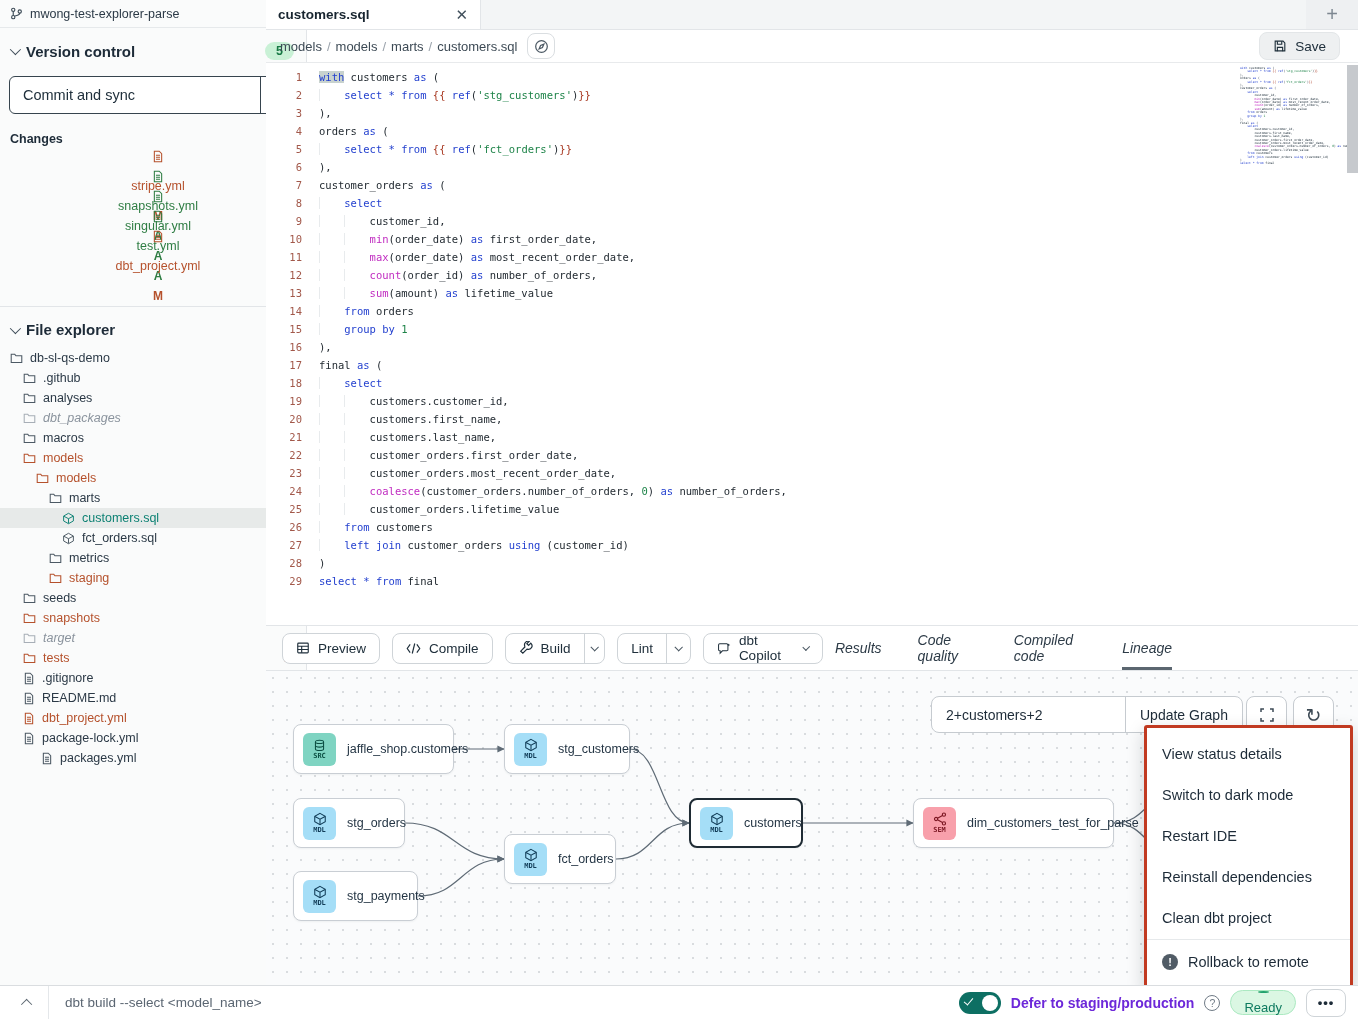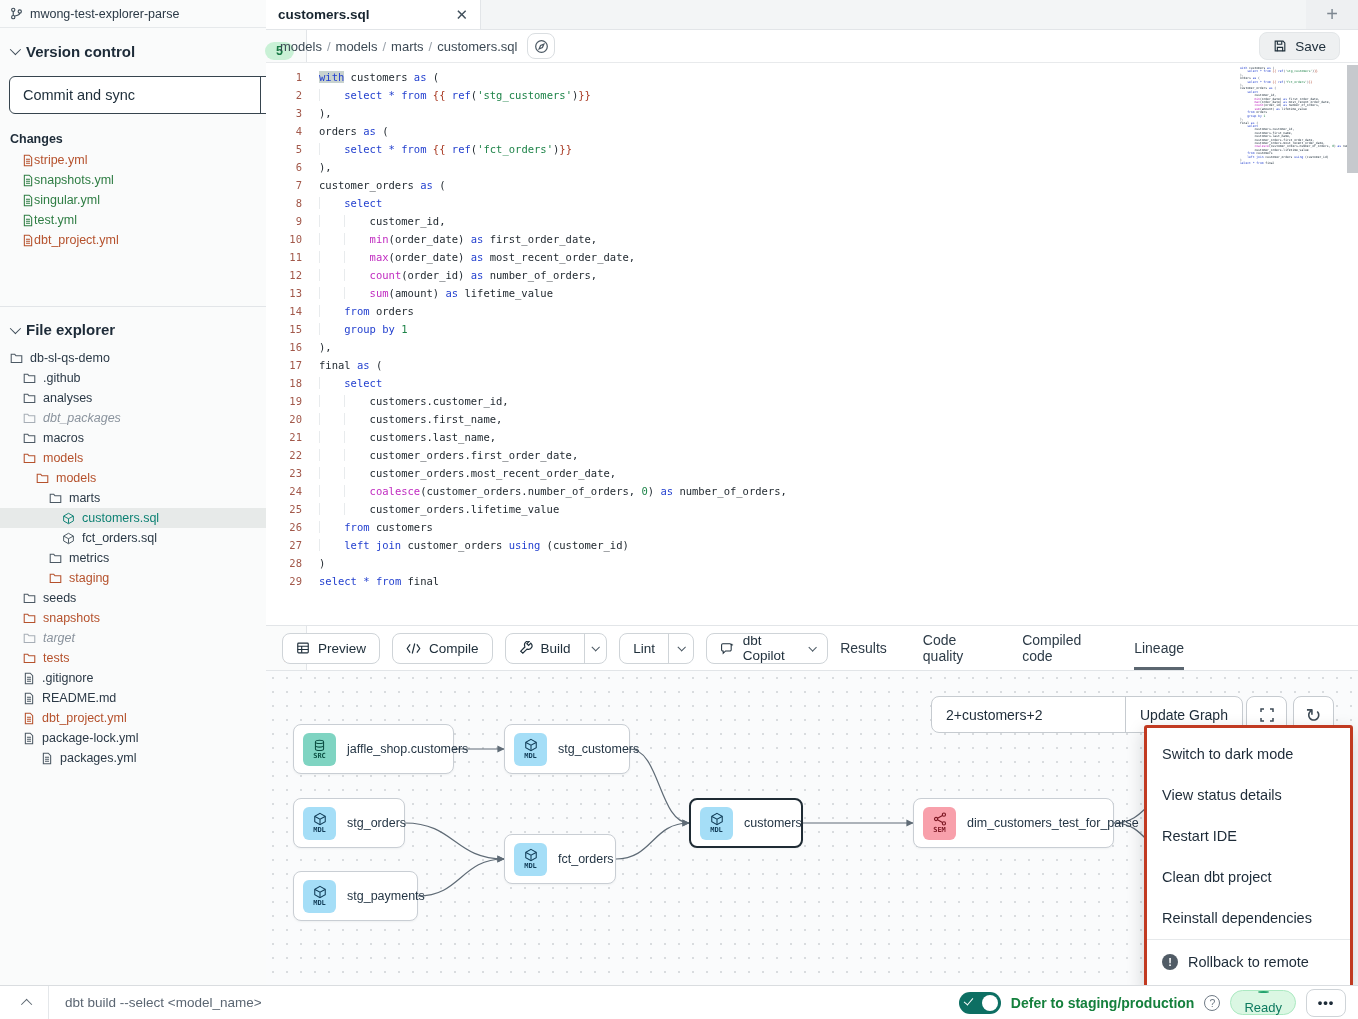--- a/index.html
+++ b/index.html
@@ -13,21 +13,21 @@
   .sb-top { height:28px; display:flex; align-items:center; padding:0 10px; border-bottom:1px solid #e6e9eb; gap:7px; }
   .sb-top .branch-name { font-size:12.5px; color:#2b3946; flex:1; white-space:nowrap; overflow:hidden; }
   .sec-header { display:flex; align-items:center; gap:8px; padding:14px 12px 10px 10px; }
   .sec-header .sec-title { font-weight:bold; font-size:15px; color:#1d2b38; flex:1; }
   .chev { width:8px; height:8px; border-right:1.6px solid #3e4c58; border-bottom:1.6px solid #3e4c58; transform:rotate(45deg) translateY(-2px); display:inline-block; }
   .badge-pill { background:#c9f1d6; color:#187a45; font-size:12.5px; font-weight:bold; border-radius:11px; padding:2px 11px; }
   .commit-btn { margin:6px 9px 12px 9px; height:38px; display:flex; background:#fff; border:1px solid #36444e; border-radius:6px; overflow:hidden; }
   .commit-btn .commit-label { flex:1; display:flex; align-items:center; padding-left:13px; font-size:14.5px; color:#20303c; }
   .commit-btn .commit-caret { width:36px; border-left:1px solid #36444e; display:flex; align-items:center; justify-content:center; }
   .changes-label { font-size:12.5px; font-weight:bold; color:#1d2b38; padding:6px 10px 4px 10px; }
-  .chg-row { display:flex; align-items:center; gap:0; height:20px; padding:0 12px 0 22px; font-size:12.5px; }
+  .chg-row { display:flex; align-items:center; gap:16px; height:20px; padding:0 12px 0 22px; font-size:12.5px;flex-direction:column; }
   .chg-row .chg-name { flex:1; }
   .chg-status { font-weight:bold; font-size:12px; }
   .st-M, .c-mod { color:#b5512c; }
   .st-A, .c-add { color:#2e7d43; }
   .fe-section { border-top:1px solid #e2e5e8; margin-top:56px; }
   .tree-row { display:flex; align-items:center; gap:7px; height:20px; font-size:12.5px; color:#2b3946; padding-right:12px; }
   .tree-row .tree-label { flex:1; white-space:nowrap; overflow:hidden; }
   .tree-row.muted { color:#8a939d; font-style:italic; }
   .tree-row.muted svg { color:#a7aeb6; }
   .tree-row.mod { color:#b5512c; }
@@ -59,27 +59,27 @@
   .tk-f { color:#c02bc0;text-align:center; }
   .tk-s { color:#1d8348; }
   .tk-n { color:#1d8348; }
   .tk-j { color:#a93b24; }
   .tk-hl { background:#c8d2ce; }
   .ig { box-shadow:inset 1px 0 0 #e8ebed; }
   #minimap { position:absolute; right:16px; top:4px; width:102px; font-size:3px; line-height:3.4px; white-space:pre; font-family:"DejaVu Sans Mono", monospace; }
   #editor .vscroll { position:absolute; right:0; top:2px; width:11px; height:108px; background:#c6c9cd; }
 
   
-  .toolbar { height:46px; border-top:1px solid #e2e5e8; border-bottom:1px solid #e2e5e8; display:flex; align-items:center; padding:0 4px 0 16px; }
+  .toolbar { height:46px; border-top:1px solid #e2e5e8; border-bottom:1px solid #e2e5e8; display:flex; align-items:center; padding:0 16px 0 16px; }
   .tb-btn { height:31px; display:flex; align-items:center; gap:8px; border:1px solid #cfd4d8; background:#fff; border-radius:8px; padding:0 13px; font-size:13.5px; color:#20303c; margin-right:12px; }
   .tb-split { display:flex; height:31px; border:1px solid #cfd4d8; border-radius:8px; overflow:hidden; margin-right:12px; background:#fff; }
   .tb-split .tb-main { display:flex; align-items:center; gap:8px; padding:0 13px; font-size:13.5px; }
   .tb-split .tb-caret { width:32px; border-left:1px solid #cfd4d8; display:flex; align-items:center; justify-content:center; }
   .chev-sm { width:6px; height:6px; border-right:1.4px solid #4c5964; border-bottom:1.4px solid #4c5964; transform:rotate(45deg) translateY(-1px); display:inline-block; }
-  .ptabs { margin-left:auto; display:flex; gap:36px; padding-right:170px; height:100%; align-items:flex-end; }
+  .ptabs { margin-left:auto; display:flex; gap:36px; padding-right:170px; height:100%; align-items:flex-end;font-style:italic; }
   .ptab { font-size:14px; color:#2d3b47; height:100%; display:flex; align-items:center; border-bottom:3px solid transparent; border-top:3px solid transparent; }
   .ptab.active { border-bottom-color:#5b6670; font-weight:normal; }
 
   
   #lineage { position:relative; height:314px; background:#fafbfc;
     background-image:radial-gradient(circle, #d9dcdf 1px, transparent 1.2px); background-size:14px 14px; overflow:hidden; }
   #edges { position:absolute; left:0; top:0; }
   .lnode { position:absolute; height:50px; background:#fff; border:1px solid #c9ced4; border-radius:8px; display:flex; align-items:center; padding-left:9px; gap:11px; box-shadow:0 1px 2px rgba(20,30,40,.05); }
   .lnode.selected { border:2px solid #1f2b34; }
   .lnode .nbadge { width:33px; height:33px; border-radius:6px; display:flex; flex-direction:column; align-items:center; justify-content:center; gap:0px; flex:none; }
@@ -103,21 +103,21 @@
 
   
   #statusbar { position:absolute; left:0; top:985px; width:1358px; height:34px; background:#fff; border-top:1px solid #dadde0; display:flex; align-items:center; }
   .chev-up { width:8px; height:8px; border-left:1.6px solid #5b6670; border-top:1.6px solid #5b6670; transform:rotate(45deg) translateY(2px); display:inline-block; margin:0 16px 0 24px; }
   .sb-divider { width:1px; height:34px; background:#e4e7ea; margin-right:16px; }
   #cmd-text { font-size:13.5px; color:#5b6672; }
   .sb-right { margin-left:auto; display:flex; align-items:center; gap:10px; padding-right:12px; }
   .toggle { width:42px; height:22px; border-radius:11px; background:#0d6f63; position:relative; }
   .toggle .check { position:absolute; left:7px; top:4px; width:5px; height:9px; border-right:1.8px solid #fff; border-bottom:1.8px solid #fff; transform:rotate(40deg); }
   .toggle .knob { position:absolute; right:3px; top:3px; width:16px; height:16px; border-radius:50%; background:#fff; }
-  #defer-label { font-size:14px; font-weight:bold; color:#15803d; }
+  #defer-label { font-size:14px; font-weight:bold; color:#6d28d9; }
   .help-circ { width:16px; height:16px; border:1.3px solid #707b86; border-radius:50%; color:#707b86; font-size:10.5px; display:flex; align-items:center; justify-content:center; }
   .ready-pill { height:25px; background:#dbf7e3; border:1px solid #abe9c1; border-radius:13px; display:flex; align-items:center; gap:7px; padding:0 13px;flex-direction:column; }
   .ready-dot { width:11px; height:11px; border:1.6px solid #23a26d; border-radius:50%; }
   #ready-label { font-size:13px; color:#0d7a5f; }
   .dots-btn { width:40px; height:28px; border:1px solid #cfd4d8; border-radius:8px; background:#fff; display:flex; align-items:center; justify-content:center; color:#1d2b38; font-size:13px; letter-spacing:1px; font-weight:bold; }
 </style>
 </head>
 <body>
 
 <div id="app">
@@ -719,33 +719,33 @@
         <svg width="16" height="16" viewBox="0 0 16 16" fill="none" stroke="#3d4a55" stroke-width="1.5">
             <path d="M2 5V2h3M11 2h3v3M14 11v3h-3M5 14H2v-3"></path>
           </svg>
       </span>
       <span class="lin-iconbtn" id="btn-refresh">
           <span>↻</span>
         </span>
 
       <div id="ctx-menu">
           <div class="menu-item">
+            <span>View status details</span>
+          </div>
+          <div class="menu-item">
             <span>Switch to dark mode</span>
-          </div>
-          <div class="menu-item">
-            <span>View status details</span>
           </div>
           <div class="menu-item">
             <span>Restart IDE</span>
           </div>
           <div class="menu-item">
+            <span>Reinstall dependencies</span>
+          </div>
+          <div class="menu-item">
             <span>Clean dbt project</span>
-          </div>
-          <div class="menu-item">
-            <span>Reinstall dependencies</span>
           </div>
           <div class="menu-divider"></div>
           <div class="menu-item">
             <span class="alert-dot">!</span>
             <span>Rollback to remote</span>
           </div>
         </div>
     </div>
   </div>
 

